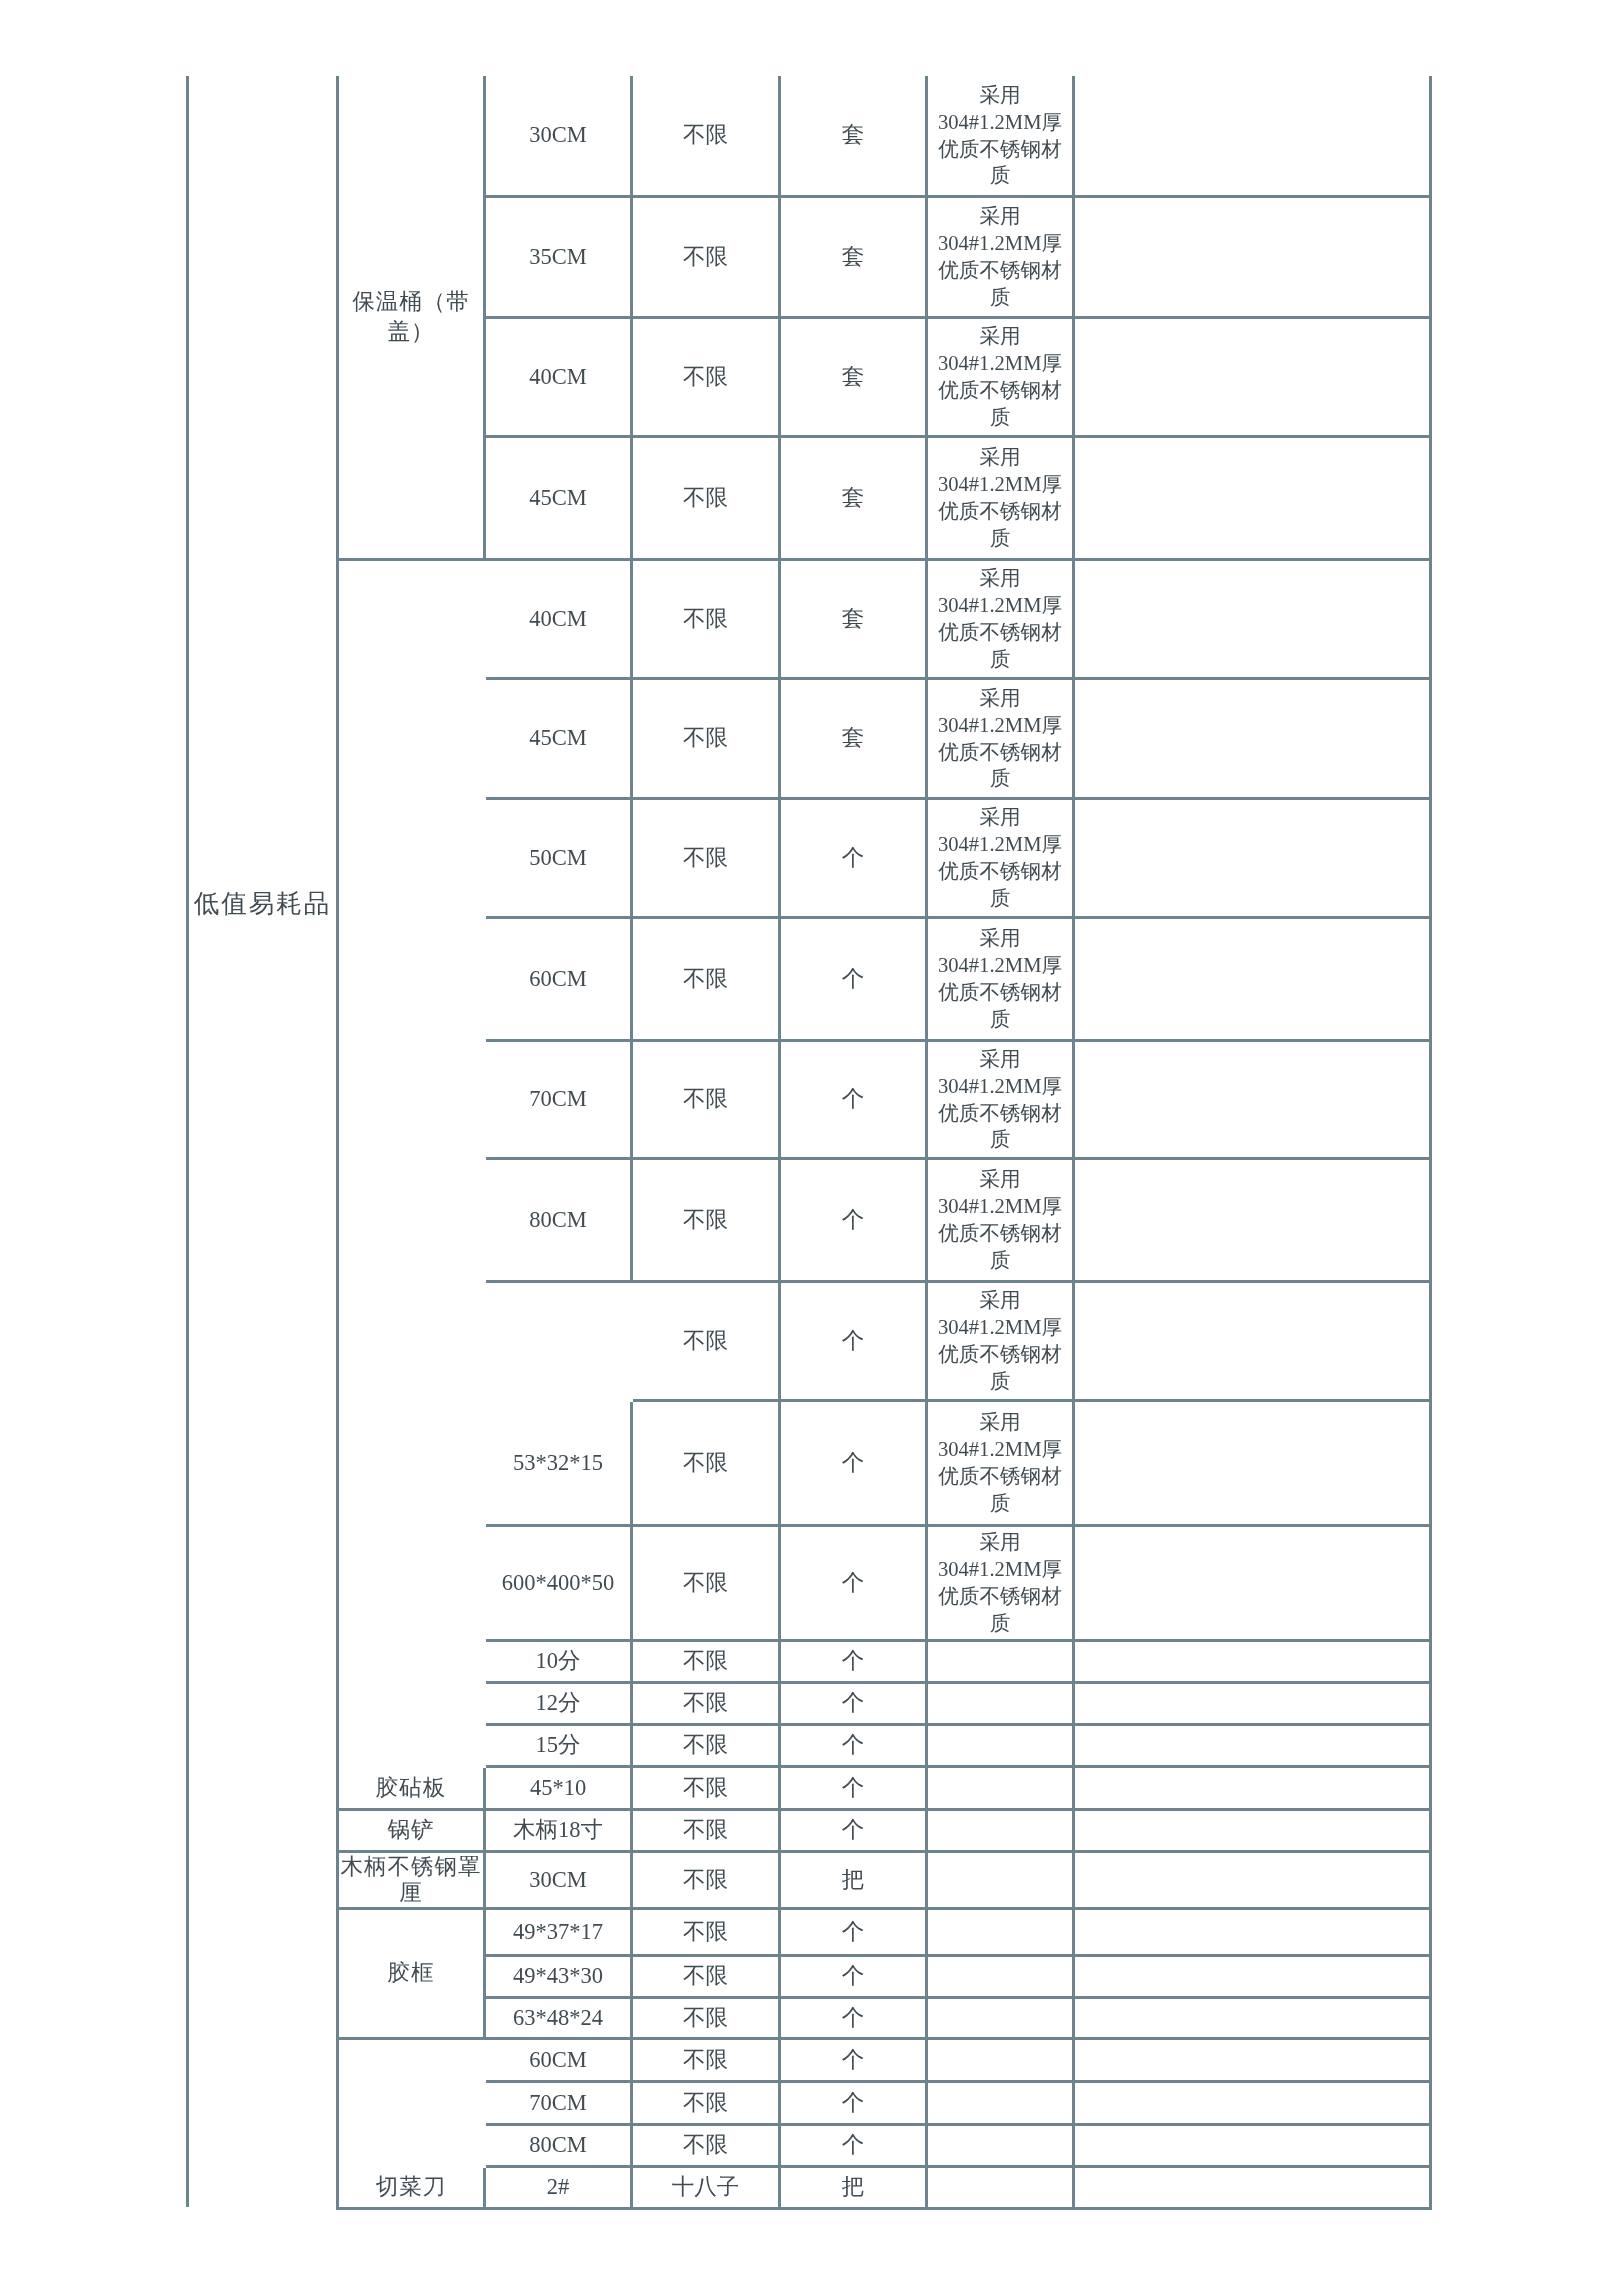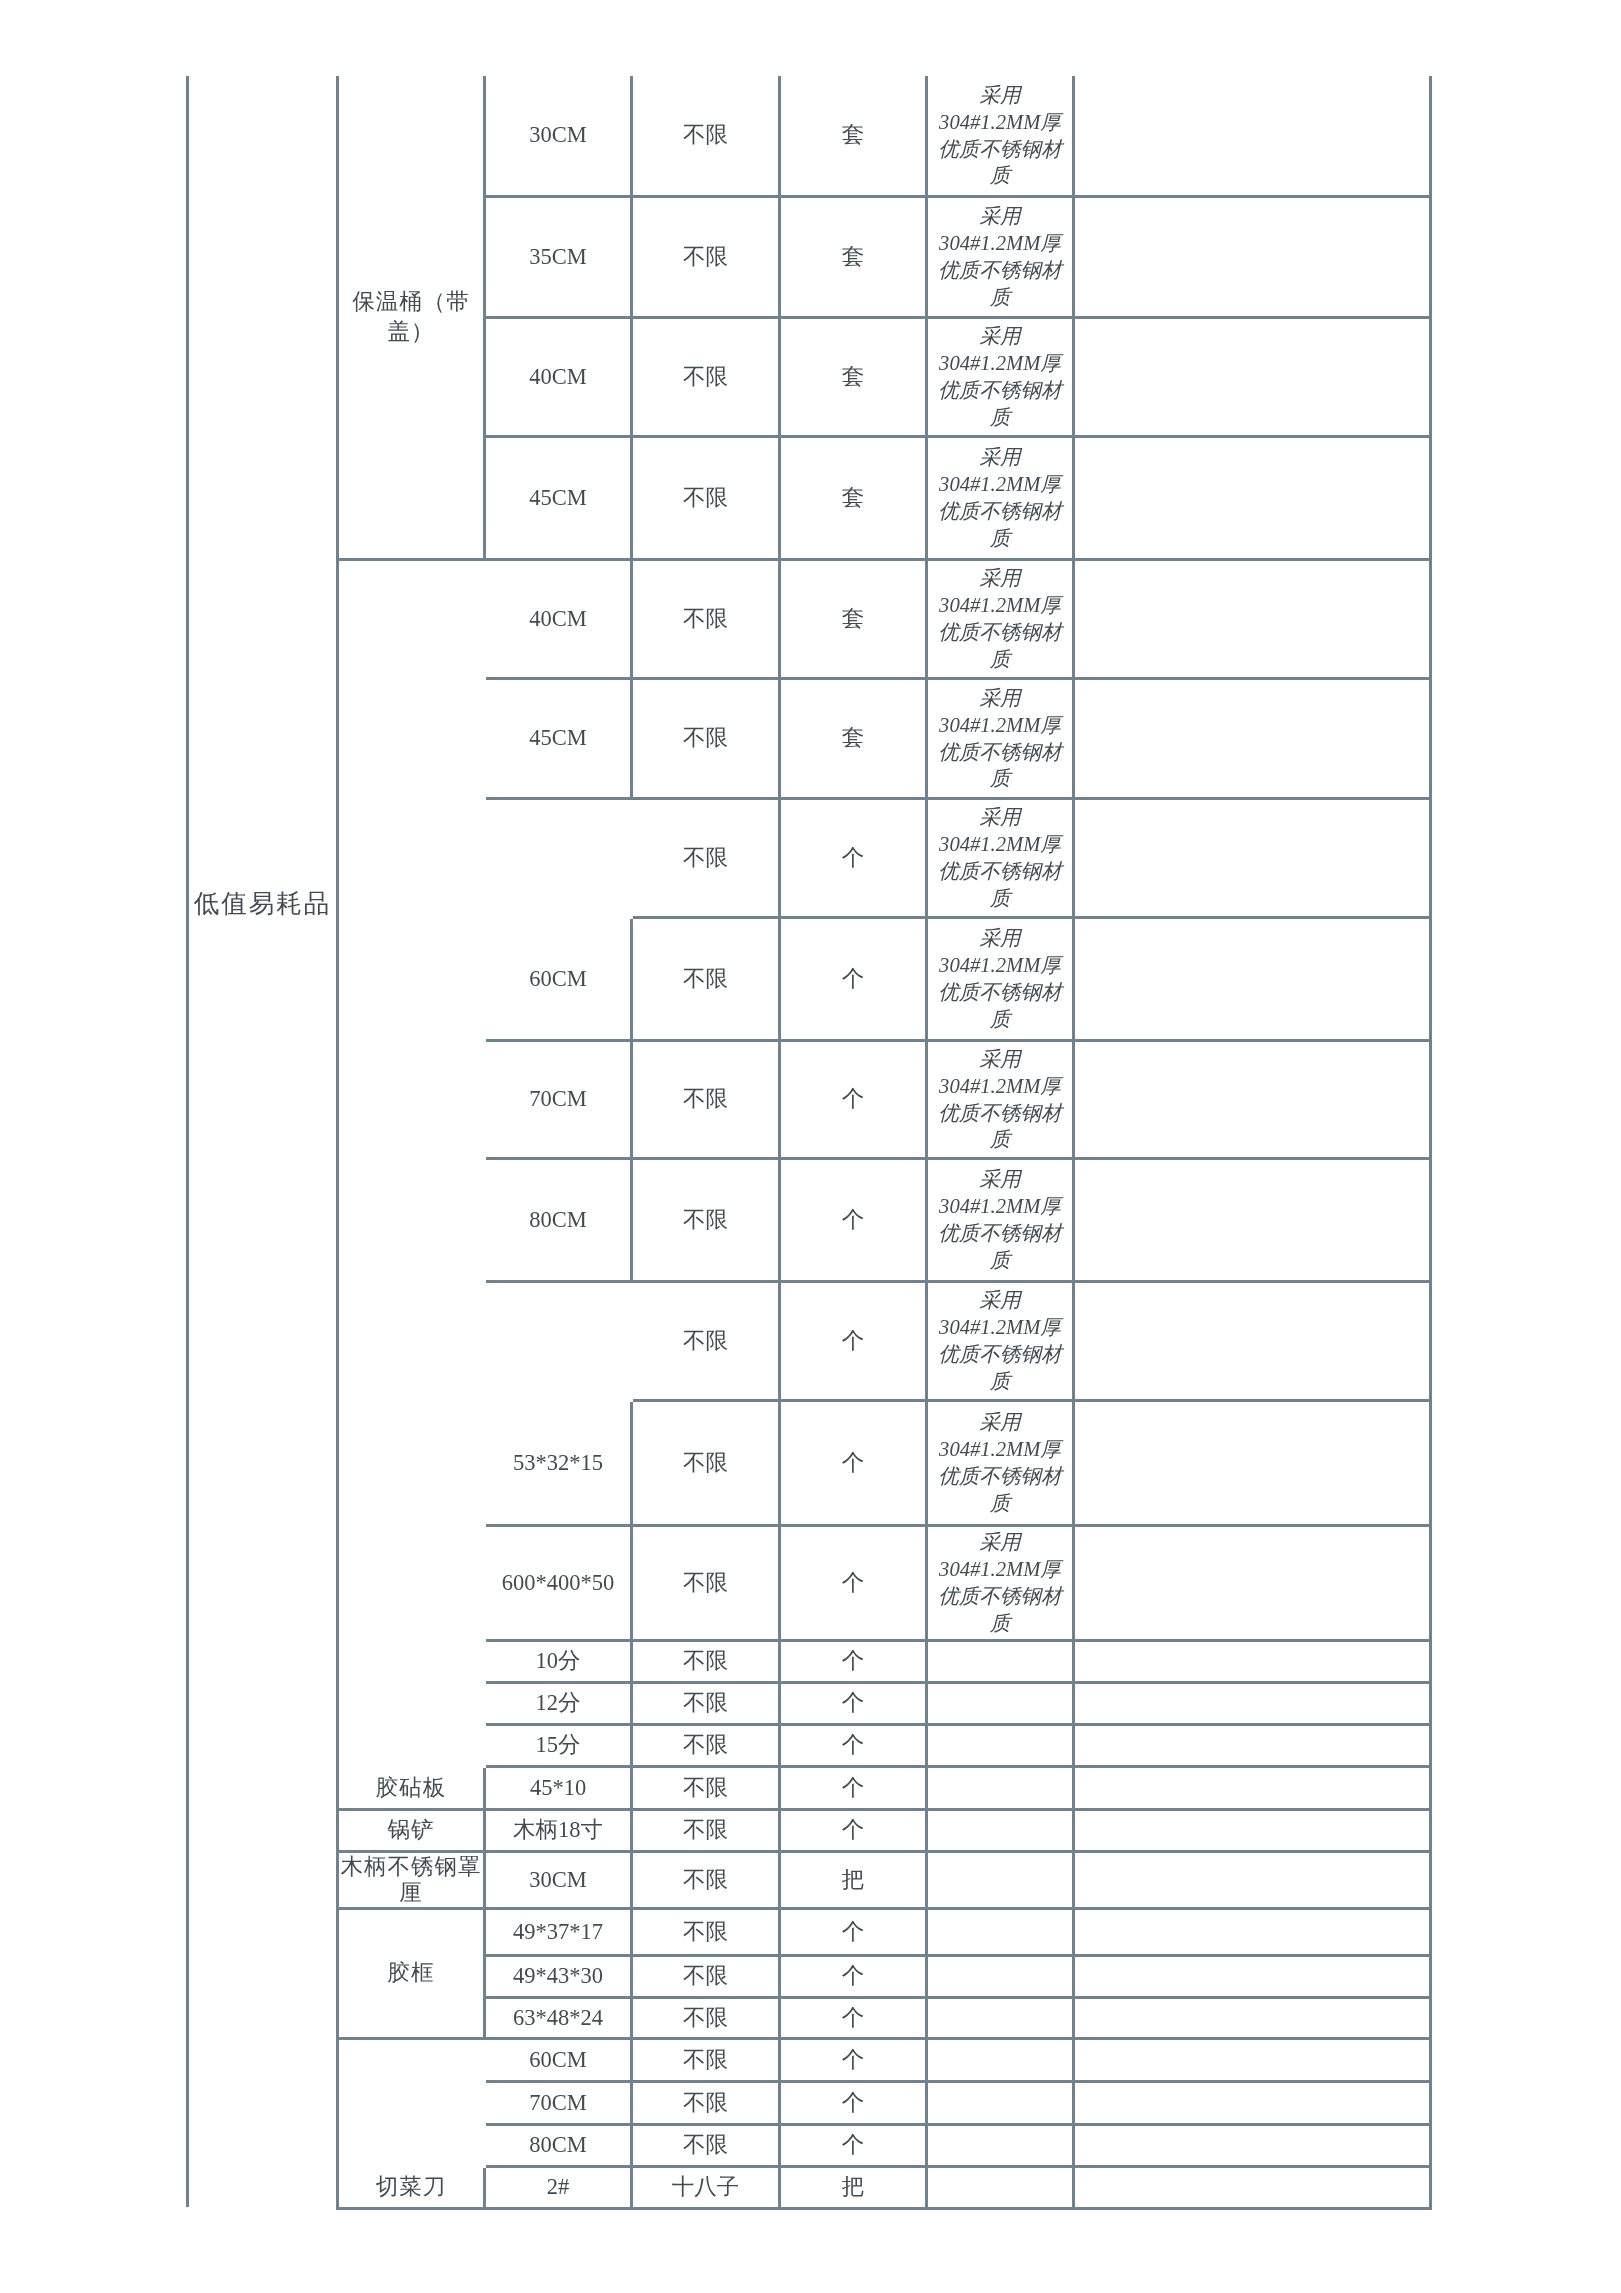--- a/index.html
+++ b/index.html
@@ -44,21 +44,21 @@
   .c1{grid-column:1}.c2{grid-column:2}.c3{grid-column:3}.c4{grid-column:4}.c5{grid-column:5}.c6{grid-column:6}.c7{grid-column:7}
   .cat{
     grid-row:1 / span 26;
     border-bottom:none;           
     justify-content:flex-start;
     padding-top:812px;
     font-size:25.5px;
     letter-spacing:2px;
   }
   .item{letter-spacing:1px;line-height:1.35;}
-  .spec{font-size:20.6px;line-height:1.3;font-style:italic;}
+  .spec{font-size:20.6px;line-height:1.3;}
 </style>
 </head>
 <body>
 
 <div class="page">
   <div class="spec-table">
 
     <div class="cell c1 cat">低值易耗品</div>
 
     <div class="cell c2 item" style="grid-row:1 / span 4">保温桶（带
@@ -110,20 +110,21 @@
 
     <div class="cell c3" style="grid-row:6">45CM</div>
     <div class="cell c4" style="grid-row:6">不限</div>
     <div class="cell c5" style="grid-row:6">套</div>
     <div class="cell c6 spec" style="grid-row:6">采用
 304#1.2MM厚
 优质不锈钢材
 质</div>
     <div class="cell c7" style="grid-row:6"></div>
 
+    <div class="cell c3" style="grid-row:7">50CM</div>
     <div class="cell c4" style="grid-row:7">不限</div>
     <div class="cell c5" style="grid-row:7">个</div>
     <div class="cell c6 spec" style="grid-row:7">采用
 304#1.2MM厚
 优质不锈钢材
 质</div>
     <div class="cell c7" style="grid-row:7"></div>
 
     <div class="cell c3" style="grid-row:8">60CM</div>
     <div class="cell c4" style="grid-row:8">不限</div>

